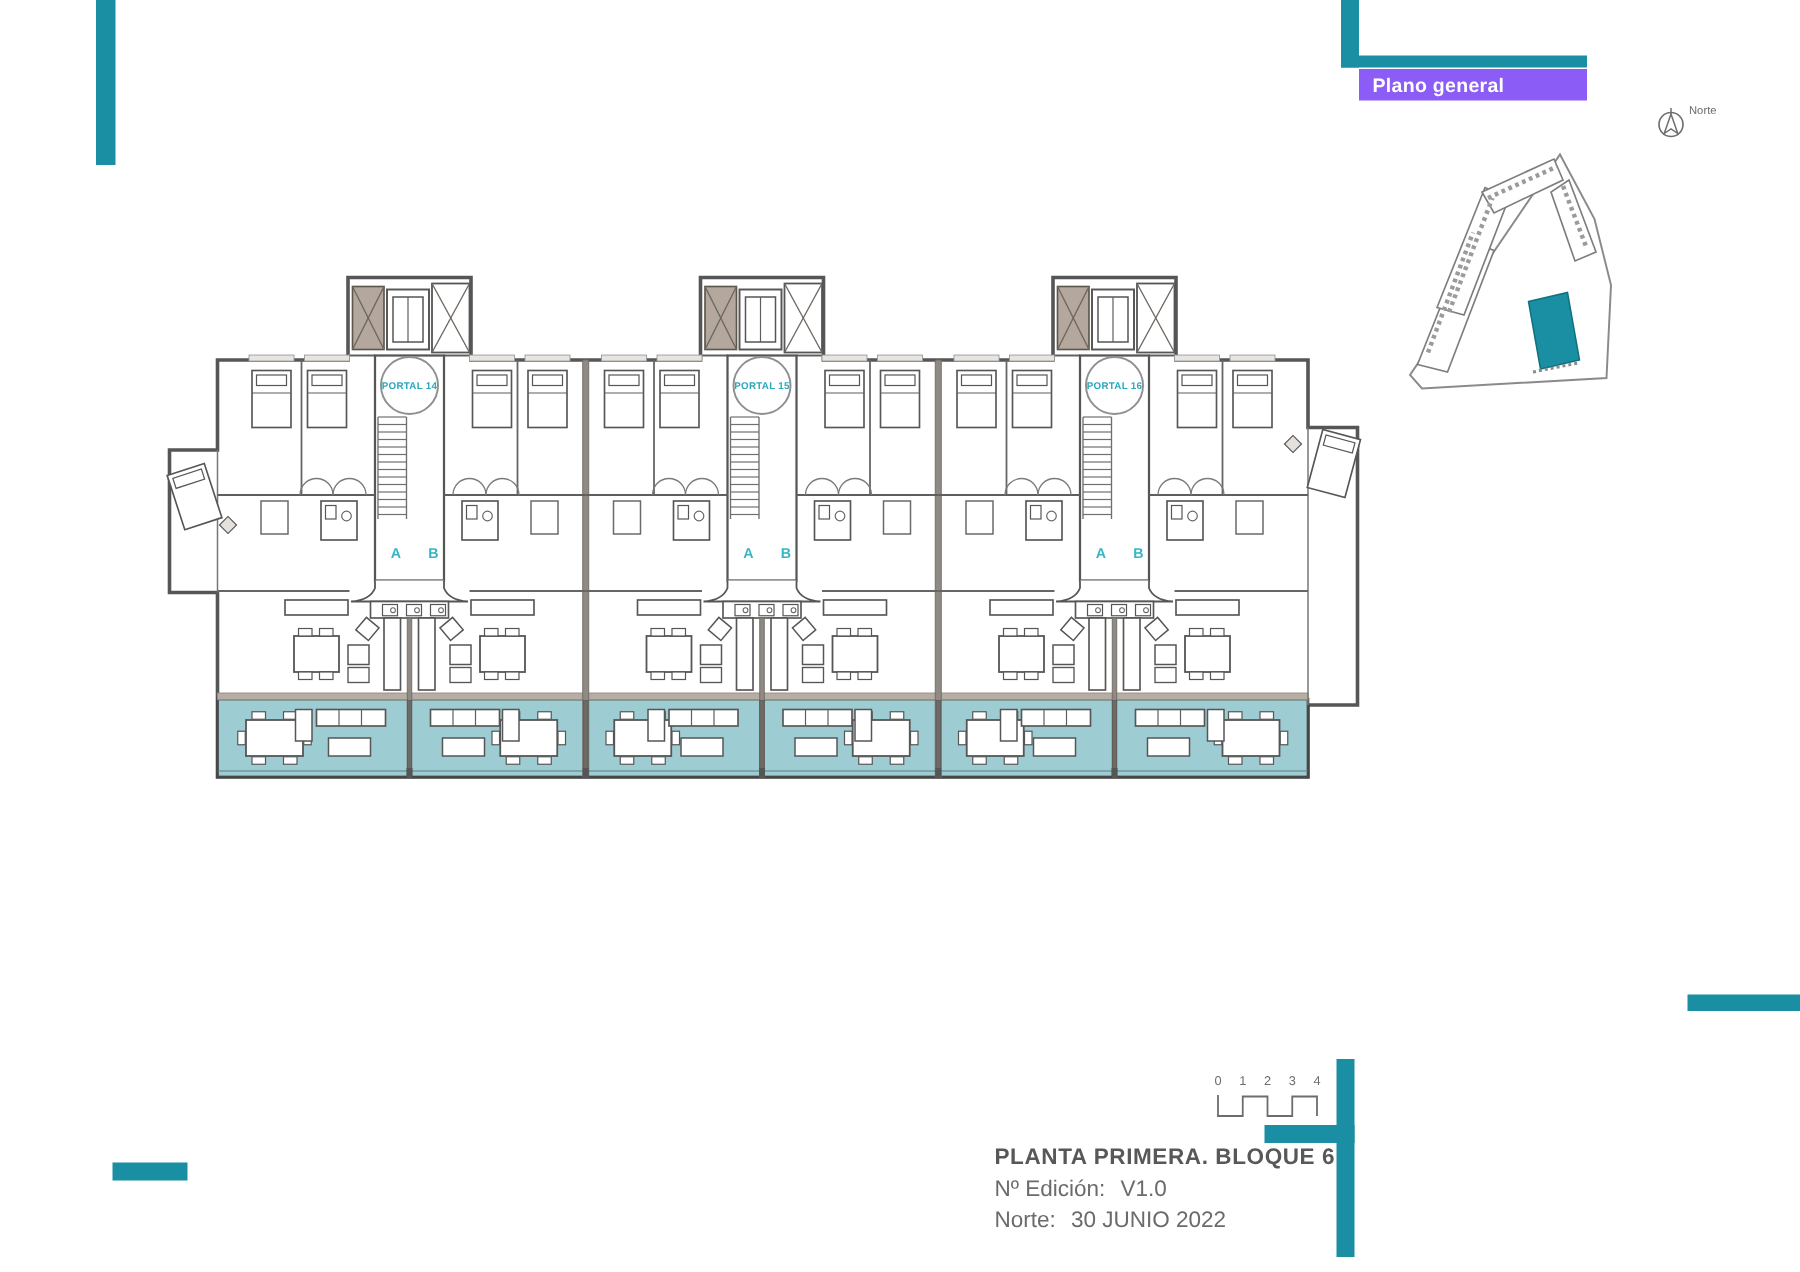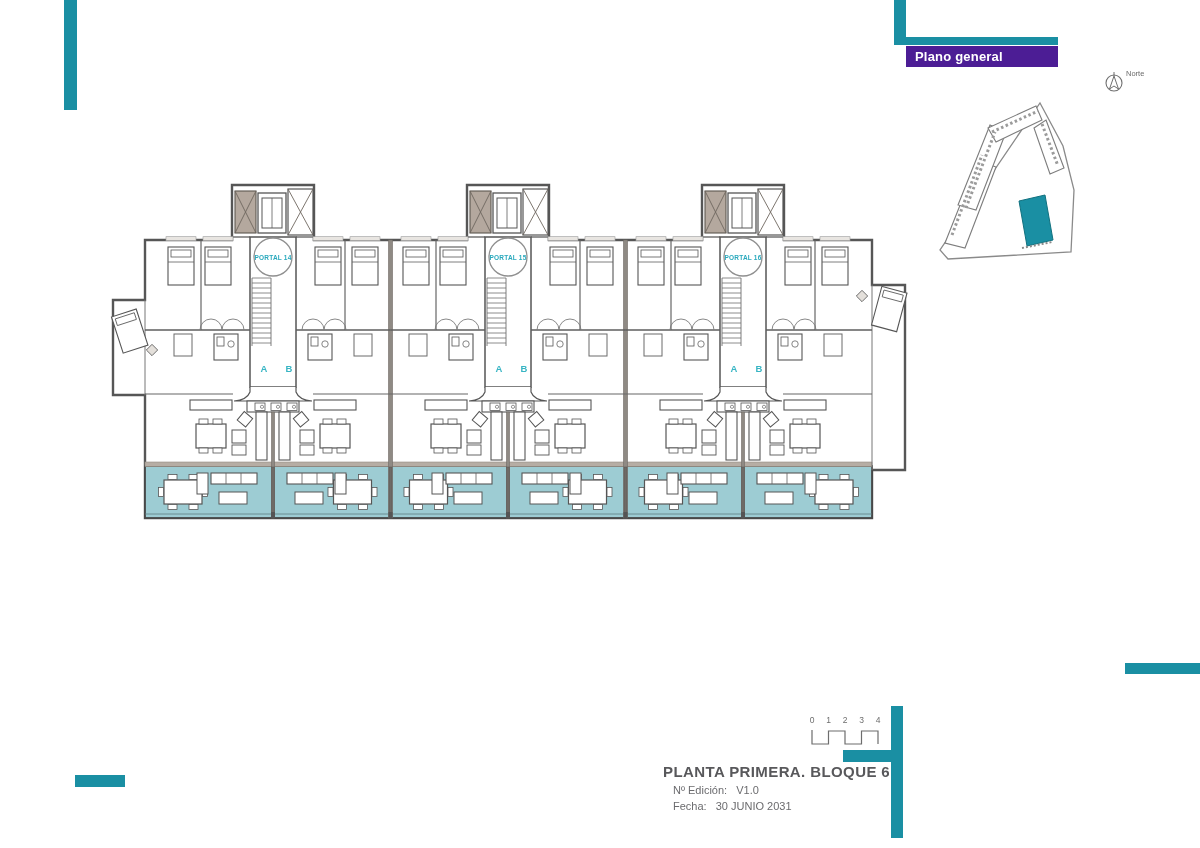--- a/index.html
+++ b/index.html
@@ -1,25 +1,25 @@
 <!DOCTYPE html>
 <html><head>
 <meta charset="utf-8">
 <style>
   html,body{margin:0;padding:0;background:#f3f3f3;}
   #page{position:relative;width:1200px;height:848px;background:#ffffff;overflow:hidden;
         font-family:"Liberation Sans",sans-serif;}
   .teal{background:#1a8fa3;}
   .bar{position:absolute;}
   #banner{position:absolute;left:906px;top:46px;width:152px;height:21px;
-          background:#4c1d95;color:#ffffff;font-weight:bold;font-size:13px;
+          background:#8b5cf6;color:#ffffff;font-weight:bold;font-size:13px;
           line-height:21px;padding-left:9px;box-sizing:border-box;letter-spacing:.2px;}
   #titleblock{position:absolute;left:663px;top:763px;color:#5d5d60;}
   #tb-title{font-weight:bold;font-size:15px;letter-spacing:.4px;color:#58585b;}
-  .tb-line{font-size:11px;margin-top:4px;color:#6b6b6e;margin-left:10px;}
+  .tb-line{font-size:15px;margin-top:4px;color:#6b6b6e;}
   .tb-line .lbl{margin-right:6px;}
   svg text{font-family:"Liberation Sans",sans-serif;}
 </style>
 </head>
 <body>
 
 <div id="page">
 
   <div class="bar teal" style="left:64px;top:0;width:13px;height:110px;"></div>
   <div class="bar teal" style="left:894px;top:0;width:12px;height:45px;"></div>
@@ -33,22 +33,22 @@
     <span>Plano general</span>
   </div>
 
   <div id="titleblock">
     <div id="tb-title">PLANTA PRIMERA.  BLOQUE 6</div>
     <div class="tb-line">
       <span class="lbl">Nº Edición:</span>
       <span>V1.0</span>
     </div>
     <div class="tb-line">
-      <span class="lbl">Fecha:</span>
-      <span>30 JUNIO 2031</span>
+      <span class="lbl">Norte:</span>
+      <span>30 JUNIO 2022</span>
     </div>
   </div>
 
   <svg id="drawing" width="1200" height="848" viewBox="0 0 1200 848" style="position:absolute;left:0;top:0;">
       <g>
         <circle cx="1114" cy="83" r="8" fill="none" stroke="#6f6f6f" stroke-width="1.1"></circle>
         <path d="M1114,76 L1109.5,89 L1114,86 L1118.5,89 Z" fill="none" stroke="#6f6f6f" stroke-width="1"></path>
         <line x1="1114" y1="76" x2="1114" y2="72" stroke="#6f6f6f" stroke-width="1"></line>
       </g>
       <text x="1126" y="76" font-size="7.5" fill="#6b6b6b">Norte</text>

